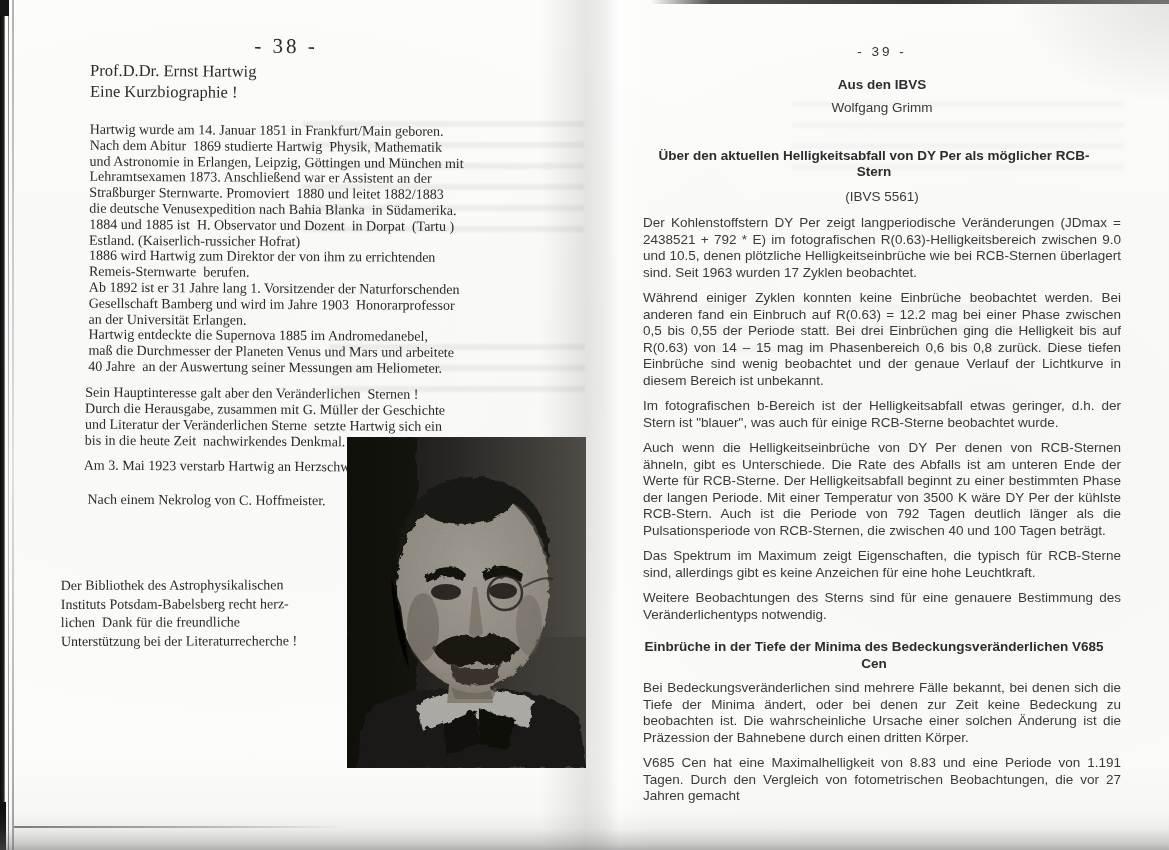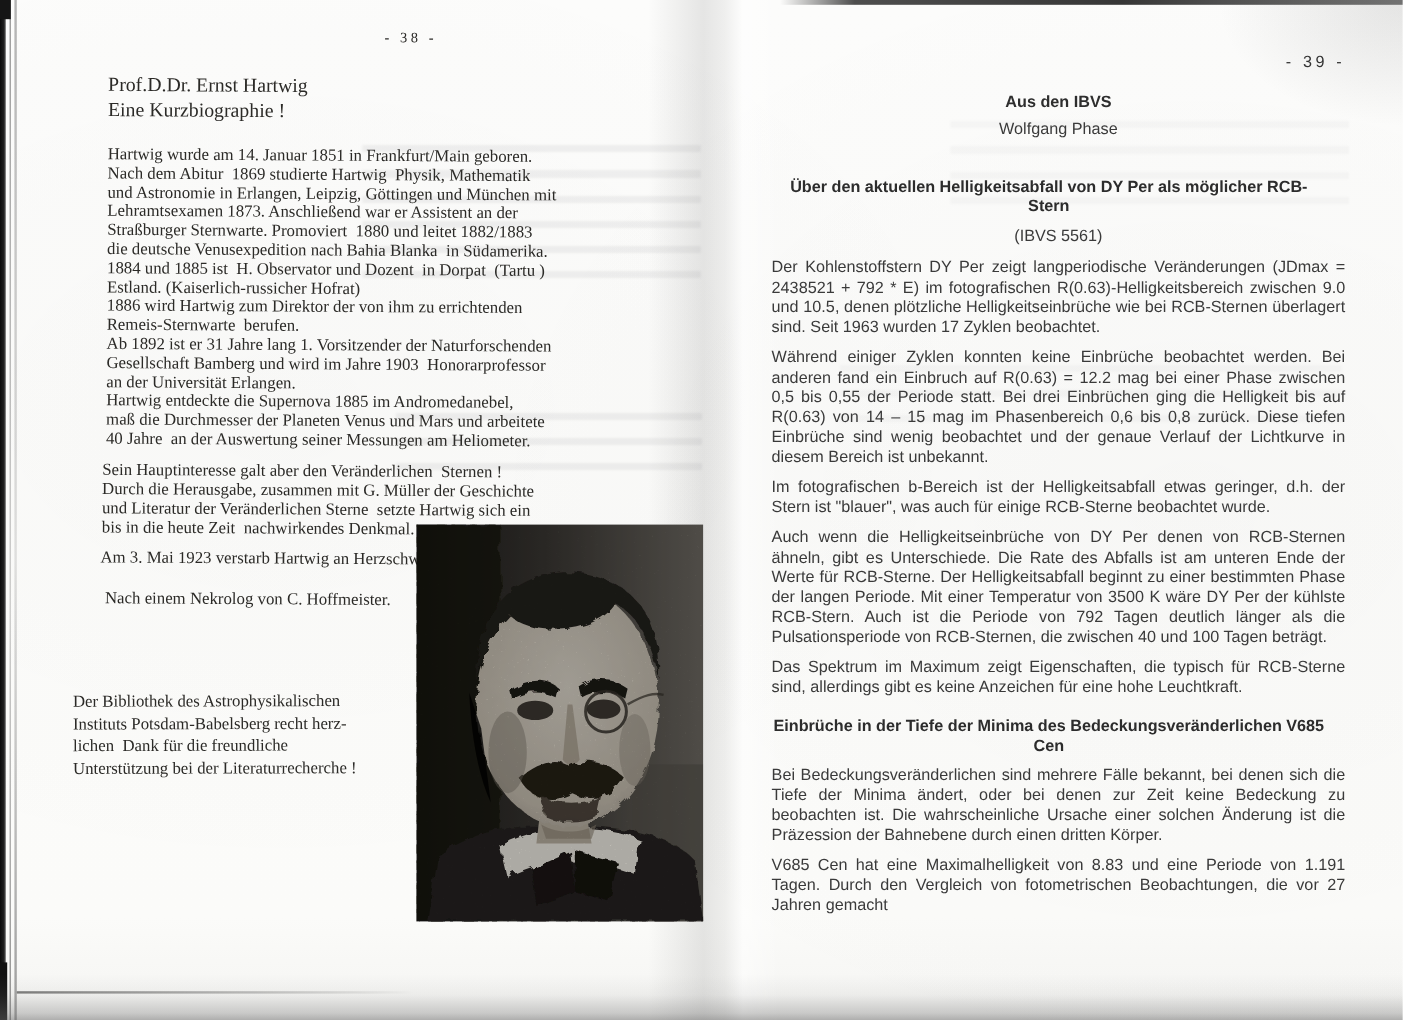--- a/index.html
+++ b/index.html
@@ -58,37 +58,37 @@
       transparent 0px, transparent 9px,
       rgba(120,120,125,.8) 9px, rgba(120,120,125,.8) 15px,
       transparent 15px, transparent 21px);
     opacity: .12; filter: blur(1.1px);
   }
   .ghost.faint { opacity: .06; }
 
   
   .left-page-rotor { position: absolute; inset: 0; transform: rotate(.35deg); transform-origin: 300px 420px; }
   .lp { position: absolute; color: #2b2a27; }
-  .pn-left { left: 252px; top: 24px; width: 110px; text-align: right;
-    font-size: 12px; letter-spacing: 3px; }
+  .pn-left { left: 252px; top: 34px; width: 110px; text-align: left;
+    font-size: 21px; letter-spacing: 3px; }
   .lp-title { left: 88px; top: 61px; font-size: 16.5px; line-height: 21px; white-space: pre-wrap; }
   .lp-bio { left: 88px; top: 123px; width: 500px; font-size: 14px; line-height: 15.8px; white-space: pre-wrap; }
   .lp-interest { left: 85px; top: 386px; width: 500px; font-size: 14px; line-height: 15.9px; white-space: pre-wrap; }
   .lp-death { left: 84px; top: 459px; font-size: 14px; white-space: pre-wrap; }
   .lp-nekrolog { left: 88px; top: 493px; font-size: 14px; white-space: pre-wrap; }
   .lp-thanks { left: 62px; top: 577px; width: 320px; font-size: 14px; line-height: 18.6px; white-space: pre-wrap; transform: rotate(-.5deg); }
 
   
   .portrait { position: absolute; left: 347px; top: 437px; width: 239px; height: 331px; }
   .portrait svg { display: block; width: 100%; height: 100%; }
 
   
   .right-page { position: absolute; left: 643px; top: 44px; width: 478px;
     font-family: "Liberation Sans", sans-serif; color: #3a3a3a; font-size: 13.5px; line-height: 16.5px; }
-  .right-page .pn-right { text-align: right; letter-spacing: 3px; margin: 0 0 16px 0; color: #333; }
+  .right-page .pn-right { text-align: center; letter-spacing: 3px; margin: 0 0 16px 0; color: #333; }
   .right-page .section-label { font-weight: bold; color: #2e2e2e; margin: 0 0 19px 0; }
   .right-page .ibvs-title { font-weight: bold; color: #2e2e2e; text-align: center; margin: 0 0 7px 0; }
   .right-page .author { text-align: center; margin: 0 0 31px 0; }
   .right-page .article-title { font-weight: bold; color: #2c2c2c; text-align: center; margin: 0 16px 8px 0; }
   .right-page .ibvs-ref { text-align: center; margin: 0 0 10px 0; }
   .right-page p.body { text-align: justify; margin: 0 0 9px 0; }
   .right-page .article2-gap { margin-top: 16px; }
 </style>
 </head>
 <body>
@@ -203,28 +203,29 @@
       <ellipse cx="76" cy="190" rx="16" ry="34" fill="#7d756a" opacity="0.45"></ellipse>
       <ellipse cx="182" cy="188" rx="13" ry="30" fill="#8a8176" opacity="0.4"></ellipse>
 
       <rect x="0" y="0" width="239" height="331" filter="url(#grain)" opacity="0.28" fill="none"></rect>
     </svg>
   </div>
 
   <div class="right-page">
     <div class="pn-right">-  39  -</div>
     <div class="ibvs-title">Aus den IBVS</div>
-    <div class="author">Wolfgang Phase</div>
+    <div class="author">Wolfgang Grimm</div>
 
     <div class="article-title">Über den aktuellen Helligkeitsabfall von DY Per als möglicher RCB-Stern</div>
     <div class="ibvs-ref">(IBVS 5561)</div>
     <p class="body">Der Kohlenstoffstern DY Per zeigt langperiodische Veränderungen (JDmax = 2438521 + 792 * E) im fotografischen R(0.63)-Helligkeitsbereich zwischen 9.0 und 10.5, denen plötzliche Helligkeitseinbrüche wie bei RCB-Sternen überlagert sind. Seit 1963 wurden 17 Zyklen beobachtet.</p>
     <p class="body">Während einiger Zyklen konnten keine Einbrüche beobachtet werden. Bei anderen fand ein Einbruch auf R(0.63) = 12.2 mag bei einer Phase zwischen 0,5 bis 0,55 der Periode statt. Bei drei Einbrüchen ging die Helligkeit bis auf R(0.63) von 14 – 15 mag im Phasenbereich 0,6 bis 0,8 zurück. Diese tiefen Einbrüche sind wenig beobachtet und der genaue Verlauf der Lichtkurve in diesem Bereich ist unbekannt.</p>
     <p class="body">Im fotografischen b-Bereich ist der Helligkeitsabfall etwas geringer, d.h. der Stern ist "blauer", was auch für einige RCB-Sterne beobachtet wurde.</p>
     <p class="body">Auch wenn die Helligkeitseinbrüche von DY Per denen von RCB-Sternen ähneln, gibt es Unterschiede. Die Rate des Abfalls ist am unteren Ende der Werte für RCB-Sterne. Der Helligkeitsabfall beginnt zu einer bestimmten Phase der langen Periode. Mit einer Temperatur von 3500 K wäre DY Per der kühlste RCB-Stern. Auch ist die Periode von 792 Tagen deutlich länger als die Pulsationsperiode von RCB-Sternen, die zwischen 40 und 100 Tagen beträgt.</p>
     <p class="body">Das Spektrum im Maximum zeigt Eigenschaften, die typisch für RCB-Sterne sind, allerdings gibt es keine Anzeichen für eine hohe Leuchtkraft.</p>
+    <p class="body">Weitere Beobachtungen des Sterns sind für eine genauere Bestimmung des Veränderlichentyps notwendig.</p>
 
     <div class="article-title article2-gap">Einbrüche in der Tiefe der Minima des Bedeckungsveränderlichen V685 Cen</div>
     <p class="body">Bei Bedeckungsveränderlichen sind mehrere Fälle bekannt, bei denen sich die Tiefe der Minima ändert, oder bei denen zur Zeit keine Bedeckung zu beobachten ist. Die wahrscheinliche Ursache einer solchen Änderung ist die Präzession der Bahnebene durch einen dritten Körper.</p>
     <p class="body">V685 Cen hat eine Maximalhelligkeit von 8.83 und eine Periode von 1.191 Tagen. Durch den Vergleich von fotometrischen Beobachtungen, die vor 27 Jahren gemacht</p>
   </div>
 
 </div>
 
 </body></html>

